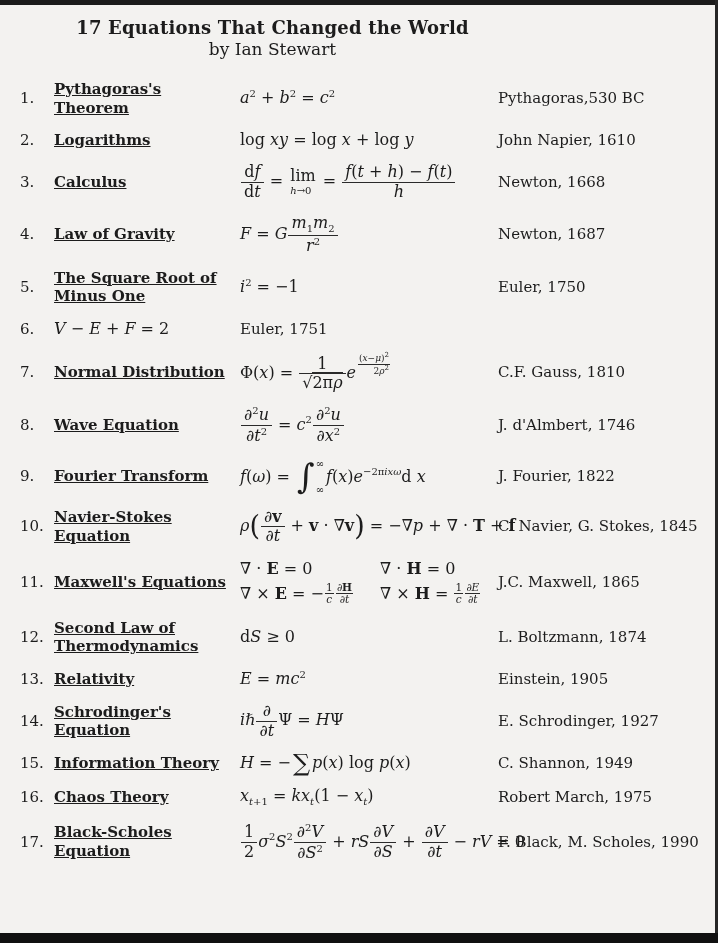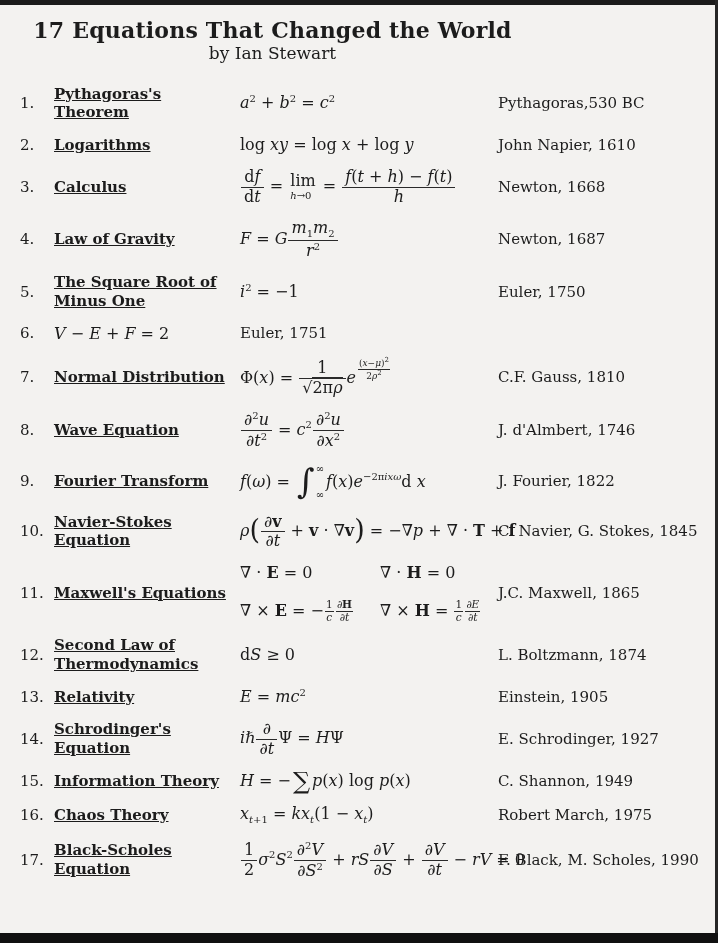--- a/index.html
+++ b/index.html
@@ -10,21 +10,21 @@
     overflow:hidden;
     font-family:"DejaVu Serif","Liberation Serif",serif;
     color:#1c1c1c;
     box-sizing:border-box;
   }
   .bar-top{position:absolute;top:0;left:0;right:0;height:5px;background:#1b1b1b;}
   .bar-right{position:absolute;top:0;right:0;bottom:0;width:3px;background:#262626;}
   .bar-bottom{position:absolute;bottom:0;left:0;right:0;height:10px;background:#101010;}
 
   .header{padding-top:17px;text-align:center;width:545px;margin-bottom:20px;}
-  .title{font-size:22px;font-weight:700;letter-spacing:0.2px;line-height:1.2;}
+  .title{font-size:18px;font-weight:700;letter-spacing:0.2px;line-height:1.2;}
   .subtitle{font-size:17px;line-height:1.25;}
 
   .rows{padding-left:20px;padding-right:6px;}
   .row{
     display:grid;
     grid-template-columns:34px 186px 258px 1fr;
     align-items:center;
     margin-bottom:13px;
   }
   .cell{font-size:15px;line-height:1.25;}
@@ -36,35 +36,35 @@
   
   .cell.eq i{font-style:italic;}
   .cell.eq b{font-weight:700;font-style:normal;}
   .cell.eq sup{font-size:10px;}
   .cell.eq sub{font-size:10px;}
   .fr{display:inline-flex;flex-direction:column;text-align:center;vertical-align:middle;margin:0 1px;}
   .fr .nu{padding:0 3px;line-height:1.15;}
   .fr .de{border-top:1.2px solid #2a2a2a;padding:0 3px;line-height:1.15;}
   .fr.xs{font-size:10.5px;margin:0 1px;}
   .fr.xs .nu,.fr.xs .de{padding:0 1px;line-height:1.1;}
-  .fr.tiny{font-size:9px;}
+  .fr.tiny{font-size:9px;text-align:right;}
   .fr.tiny sup{font-size:7px;}
   .fr.tiny .nu,.fr.tiny .de{padding:0 1px;line-height:1.1;}
   .esup{display:inline-block;vertical-align:9px;margin-left:1px;}
   .lim{display:inline-flex;flex-direction:column;align-items:flex-start;vertical-align:middle;line-height:1;margin:0 2px;}
   .lim .limsub{font-size:10px;margin-top:2px;}
   .sqrtsign{font-style:normal;}
   .ov{border-top:1.2px solid #2a2a2a;}
   .intwrap{display:inline-flex;align-items:center;vertical-align:middle;margin:0 2px;}
   .int{font-size:34px;line-height:0.9;font-style:italic;}
   .intlims{display:flex;flex-direction:column;justify-content:space-between;height:36px;font-size:10px;line-height:1;margin-left:1px;}
   .bigp{font-size:27px;line-height:0;vertical-align:middle;position:relative;top:-1px;font-weight:400;}
   .sum{font-size:24px;vertical-align:middle;line-height:0.8;margin:0 2px;}
   .mx{display:inline-flex;gap:26px;}
-  .mxcol{display:inline-flex;flex-direction:column;gap:16px;}
+  .mxcol{display:inline-flex;flex-direction:column;gap:3px;}
 </style>
 </head>
 <body>
 
 <div class="page">
   <div class="bar-top"></div>
   <div class="bar-right"></div>
 
   <div class="header">
     <div class="title">17 Equations That Changed the World</div>

